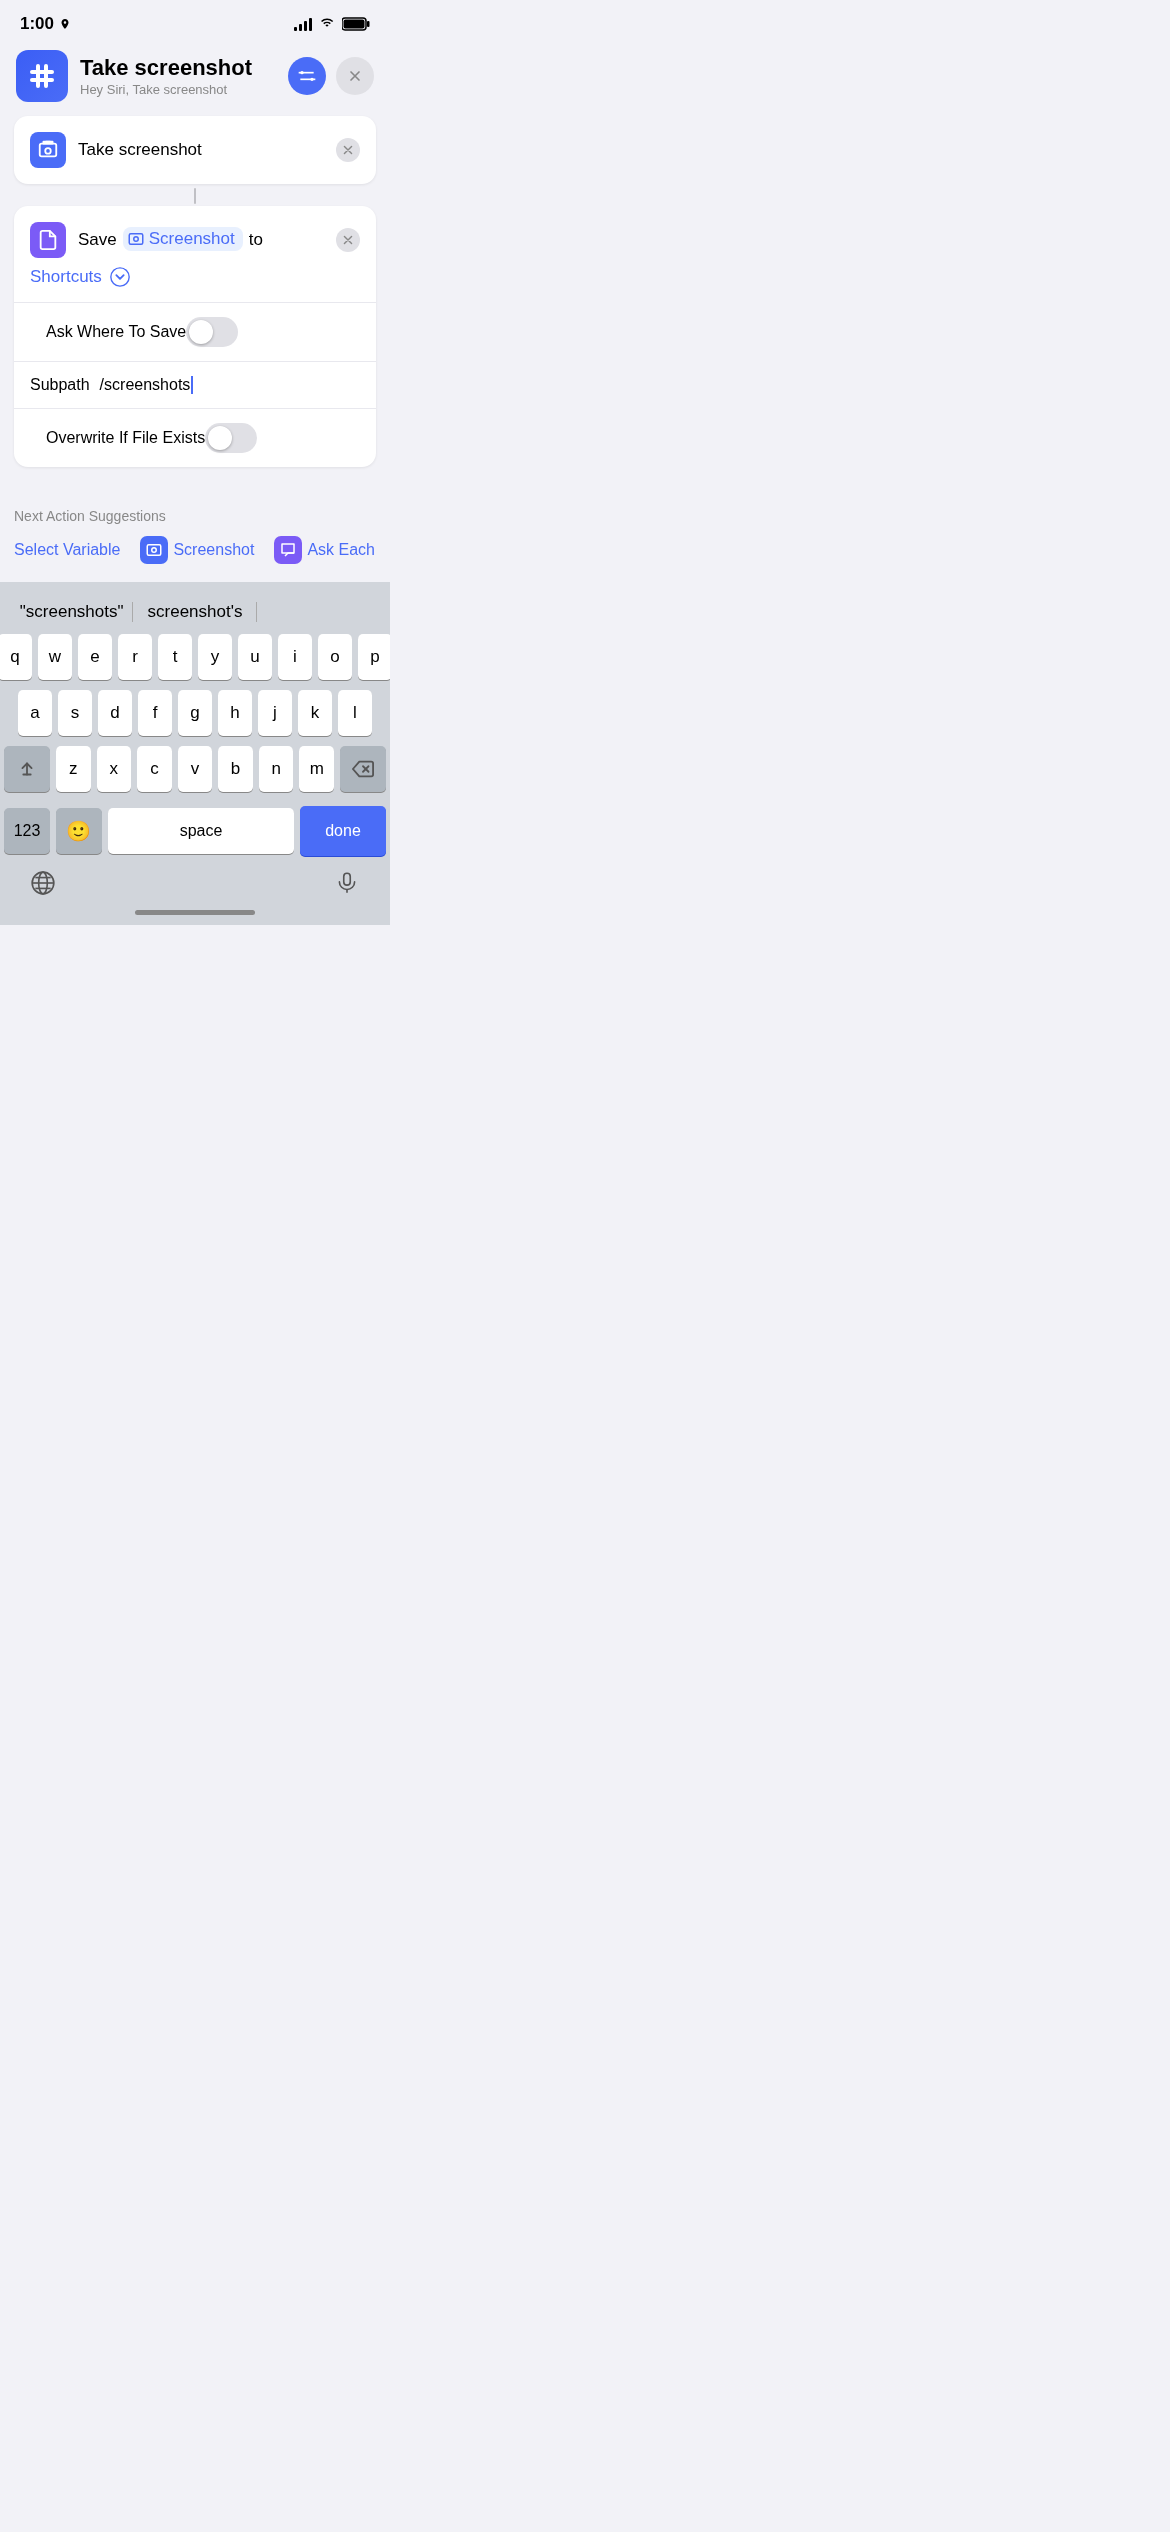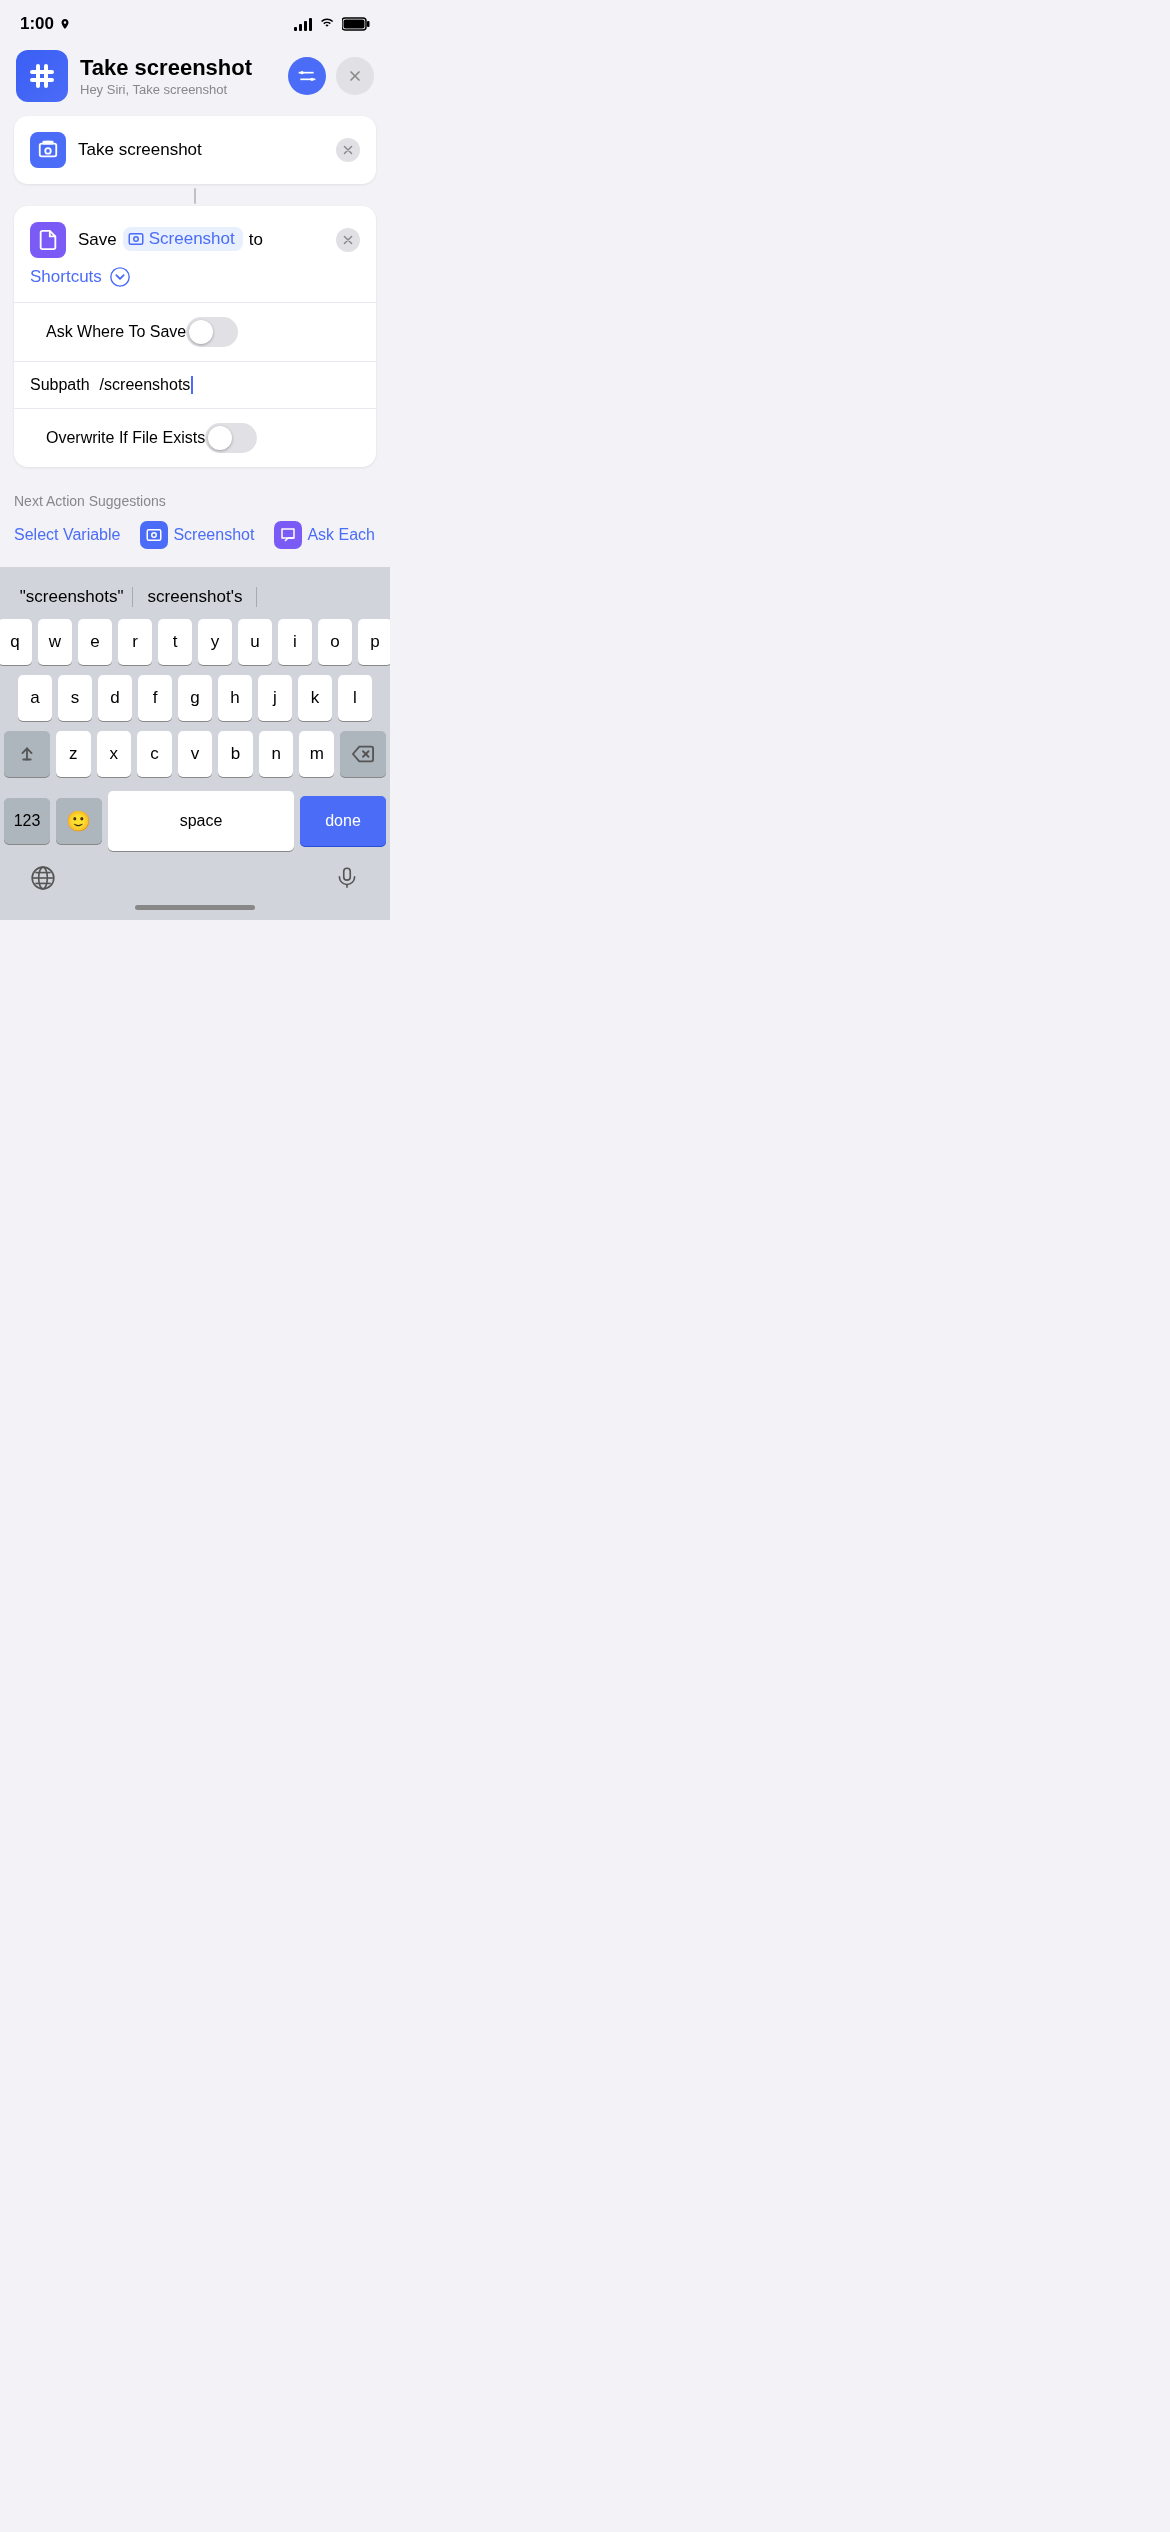--- a/index.html
+++ b/index.html
@@ -155,21 +155,21 @@
       border: none;
       display: flex;
       align-items: center;
       justify-content: center;
       cursor: pointer;
     }
     .action-close-btn svg { width: 10px; height: 10px; fill: #888; }
     .action-card-expanded {
       background: #fff;
       border-radius: 14px;
-      margin: 0 14px 10px;
+      margin: 0 14px 25px;
       box-shadow: 0 1px 3px rgba(0,0,0,0.08);
       overflow: hidden;
     }
     .action-card-top {
       padding: 16px;
       display: flex;
       align-items: center;
       gap: 12px;
     }
     .save-text {
@@ -409,21 +409,21 @@
       display: flex;
       align-items: center;
       justify-content: center;
       font-size: 20px;
       cursor: pointer;
     }
     .key-space {
       background: white;
       border-radius: 5px;
       box-shadow: 0 1px 0 #888;
-      height: 60px;
+      height: 46px;
       flex: 1;
       display: flex;
       align-items: center;
       justify-content: center;
       font-size: 16px;
       color: #000;
       cursor: pointer;
     }
     .key-done {
       background: #4a6cf7;

